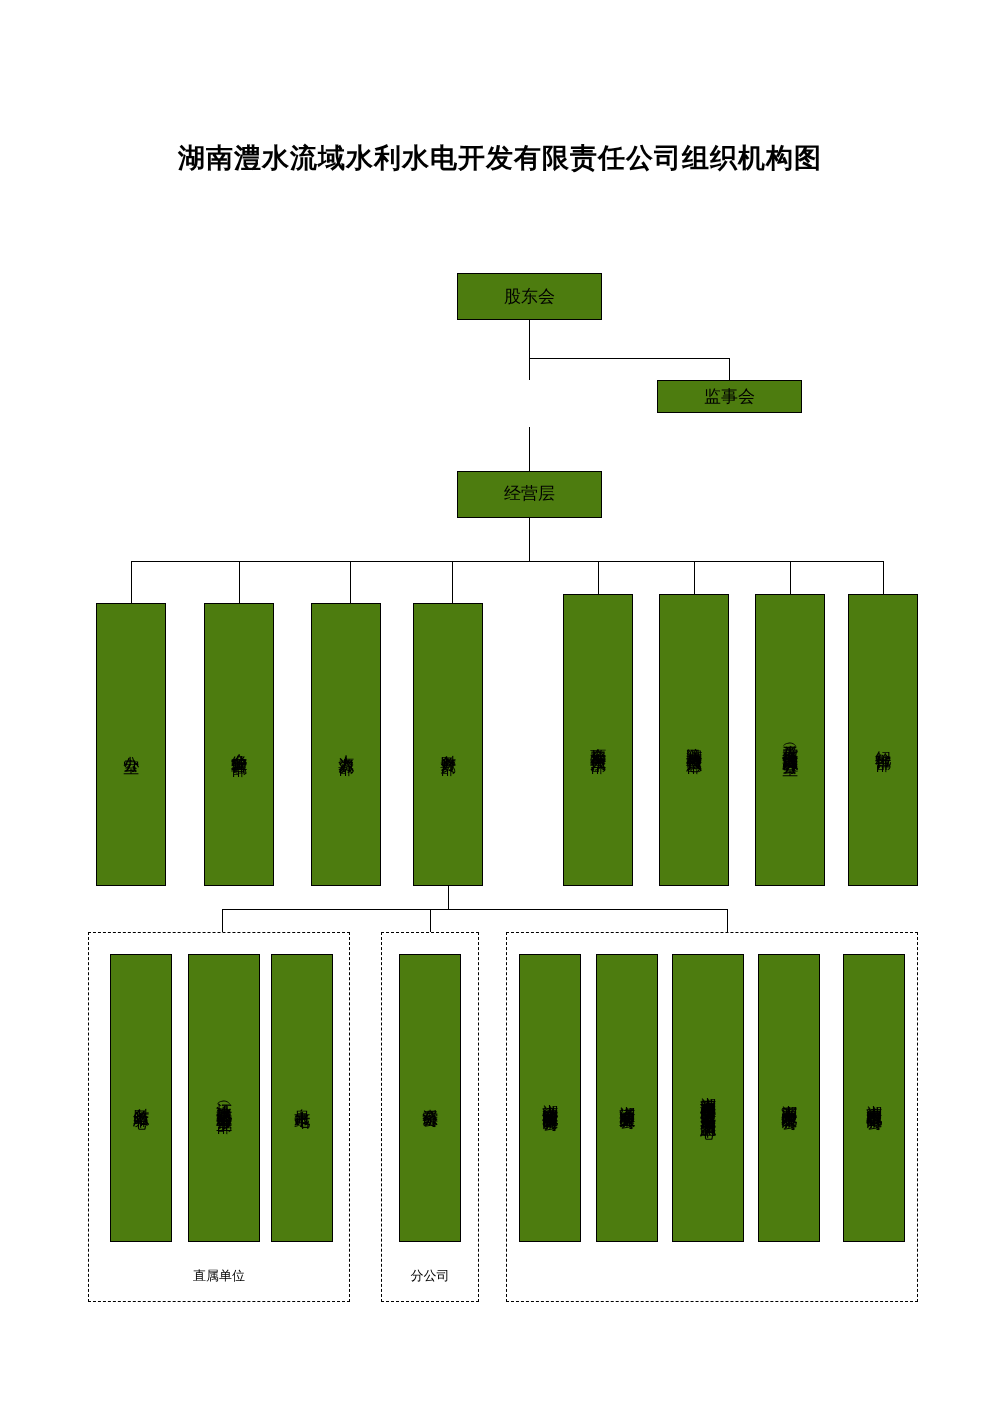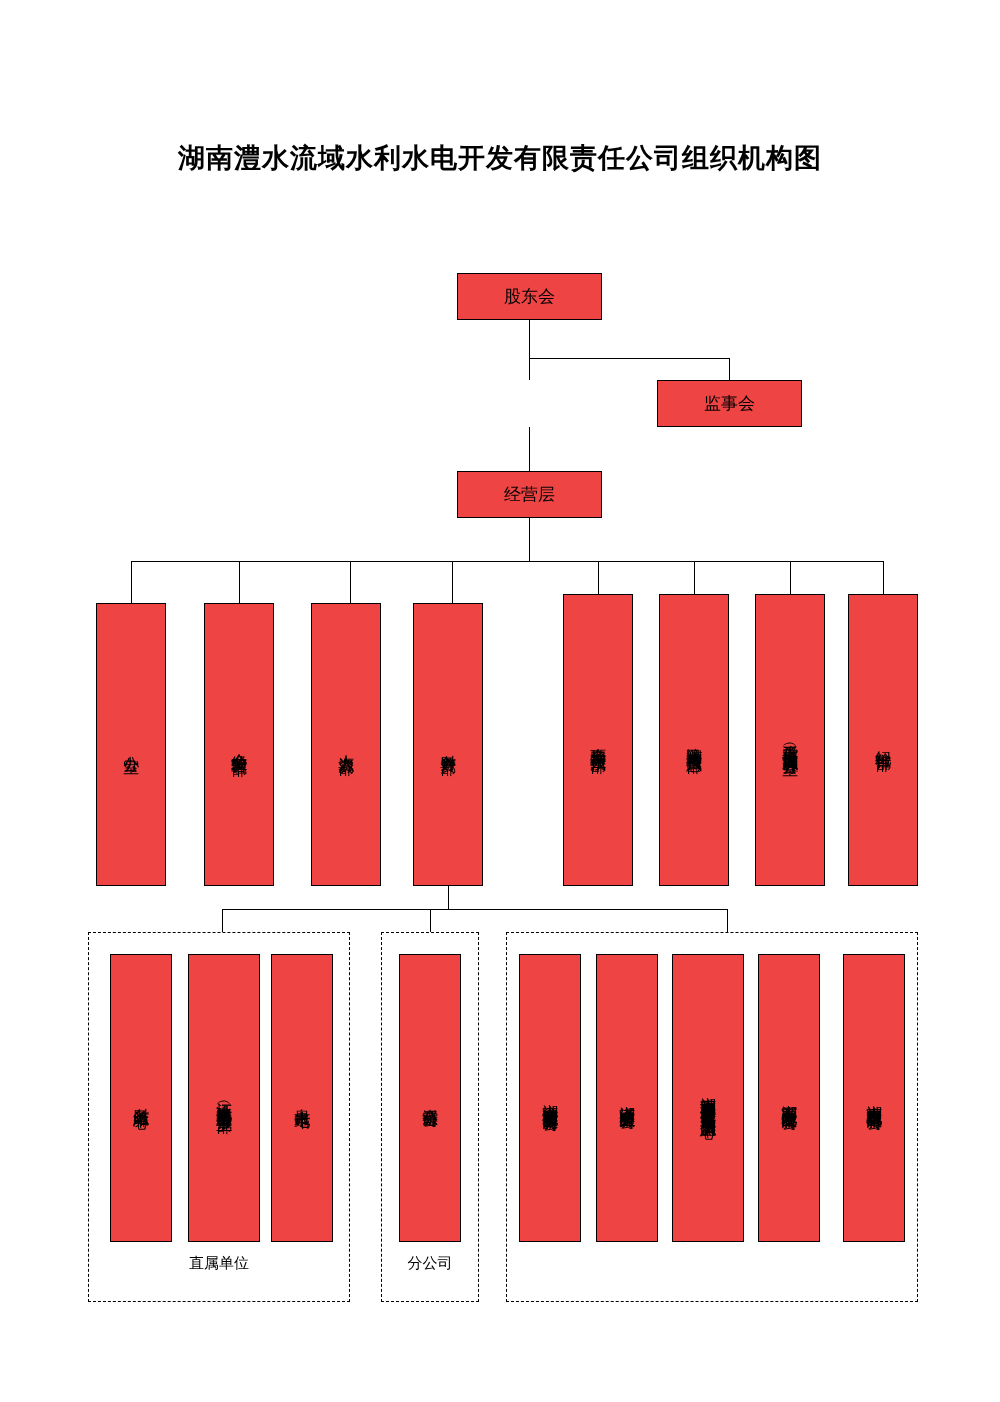--- a/index.html
+++ b/index.html
@@ -29,21 +29,21 @@
     text-align: center;
     font-size: 27px;
     font-weight: bold;
     letter-spacing: 1px;
     font-family: "Liberation Serif", "DejaVu Serif", serif;
   }
   .box {
     position: absolute;
     box-sizing: border-box;
     border: 1px solid #000;
-    background: #ef4444;
+    background: #4d7c0f;
     display: flex;
     align-items: center;
     justify-content: center;
     text-align: center;
     font-size: 16px;
     line-height: 1.15;
   }
   
   .box.h {
     font-size: 17px;
@@ -63,43 +63,44 @@
   }
   .group {
     position: absolute;
     box-sizing: border-box;
     border: 1px dashed #000;
     background: transparent;
   }
   .group-label {
     position: absolute;
     text-align: center;
-    font-size: 15px;
+    font-size: 13px;
     line-height: 1;
+    margin-top: 13px;
   }
   .line {
     position: absolute;
     background: #000;
   }
   .line.hz { height: 1px; }
   .line.vt { width: 1px; }
 </style>
 </head>
 <body>
 
 <div id="canvas">
 
   <div class="title">湖南澧水流域水利水电开发有限责任公司组织机构图</div>
 
   <div class="box h" style="left:457px; top:273px; width:145px; height:47px;">股东会</div>
 
 
-  <div class="box h" style="left:657px; top:380px; width:145px; height:47px;">监事会</div>
+  <div class="box h" style="left:657px; top:380px; width:145px; height:33px;">监事会</div>
 
-  <div class="box h" style="left:457px; top:471px; width:145px; height:47px;">经营层</div>
+  <div class="box h" style="left:457px; top:471px; width:145px; height:47px;font-family:Liberation Mono, monospace;">经营层</div>
 
   <div class="line vt" style="left:529px; top:320px; height:38px;"></div>
   <div class="line hz" style="left:529px; top:358px; width:201px;"></div>
   <div class="line vt" style="left:529px; top:358px; height:22px;"></div>
   <div class="line vt" style="left:729px; top:358px; height:22px;"></div>
 
   <div class="line vt" style="left:529px; top:427px; height:44px;"></div>
 
   <div class="line vt" style="left:529px; top:518px; height:43px;"></div>
   <div class="line hz" style="left:131px; top:561px; width:752px;"></div>

